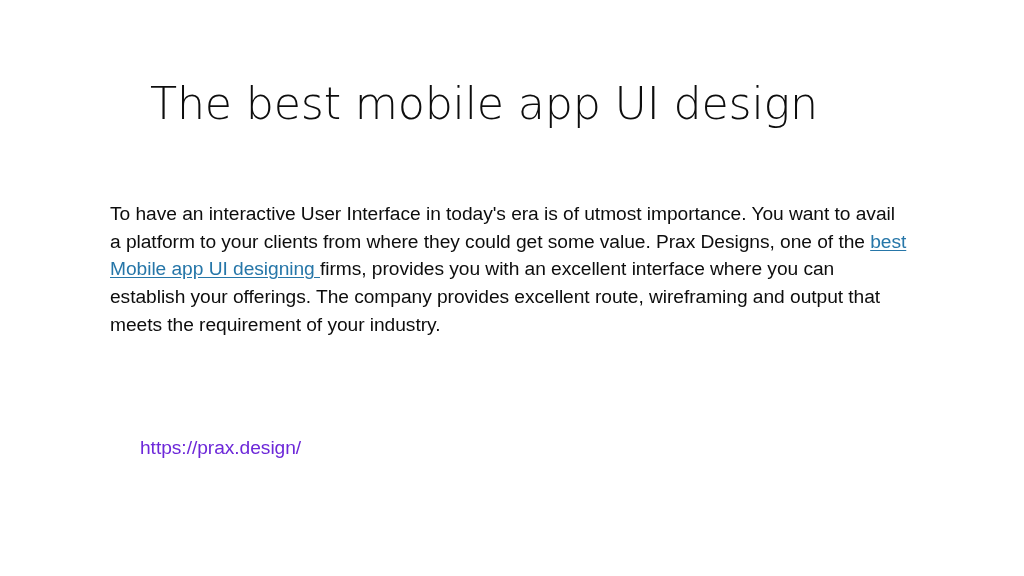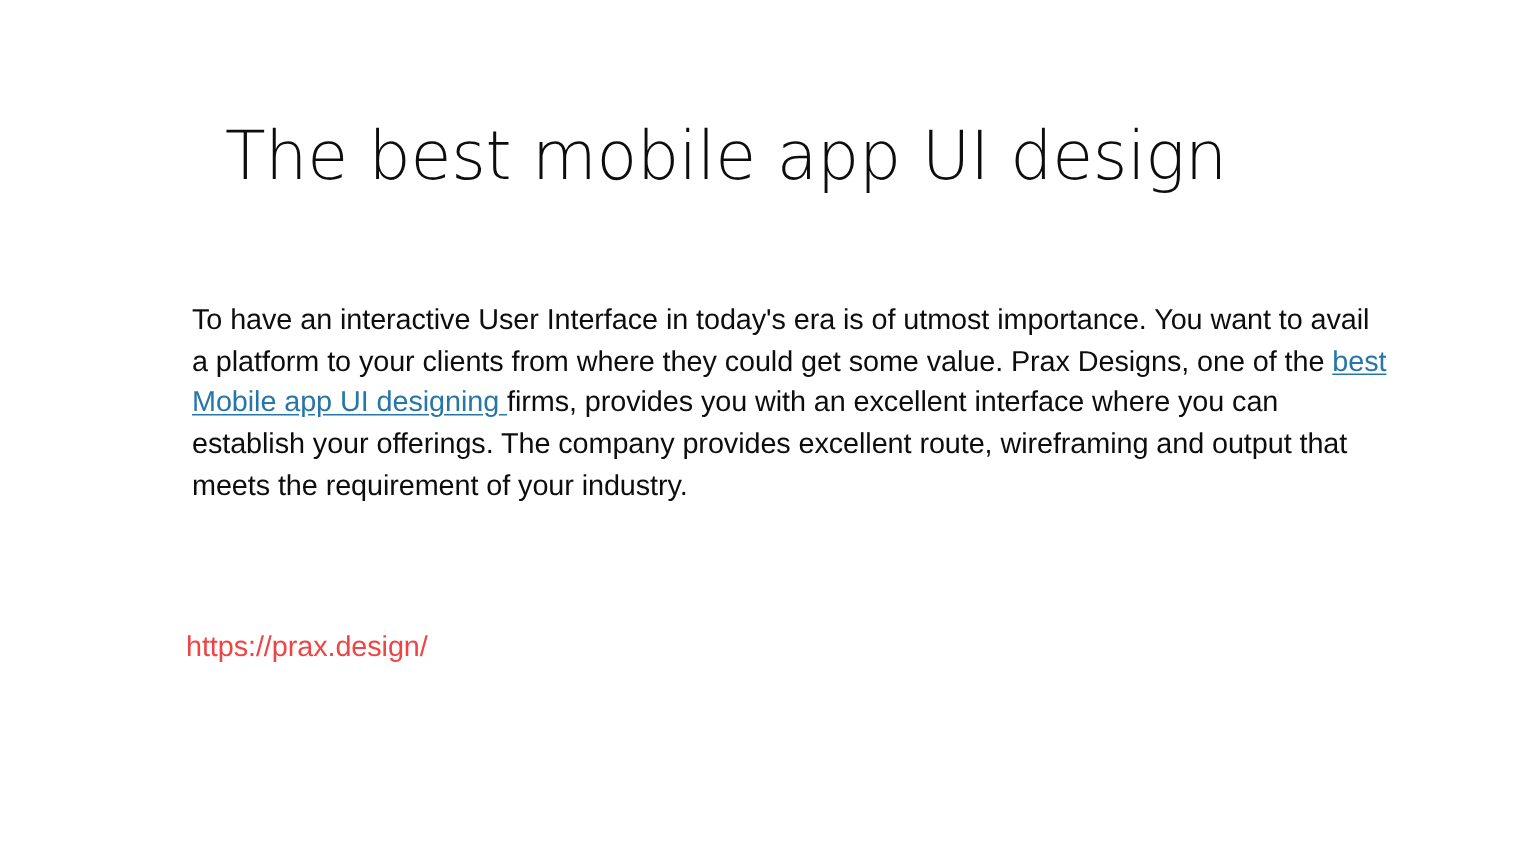--- a/index.html
+++ b/index.html
@@ -30,21 +30,21 @@
     font-weight: 300;
     line-height: 1.18;
     color: #0d0d0d;
     letter-spacing: -0.2px;
     white-space: nowrap;
     transform: scaleX(0.985);
     transform-origin: left top;
   }
   .body-block {
     position: absolute;
-    left: 128px;
+    left: 110px;
     top: 200px;
     width: 800px;
   }
   .body-paragraph {
     font-family: "Liberation Sans", sans-serif;
     font-size: 19.2px;
     line-height: 27.7px;
     color: #0d0d0d;
     margin: 0;
     text-align: left;
@@ -56,22 +56,22 @@
     text-underline-offset: 2px;
     cursor: pointer;
   }
   .url-paragraph {
     position: absolute;
     left: 124px;
     top: 418px;
     font-family: "Liberation Sans", sans-serif;
     font-size: 19.2px;
     line-height: 27.7px;
-    color: #ef4444;
-    margin: 0;
+    color: #6d28d9;
+    margin: 16px;
     letter-spacing: -0.05px;
   }
 </style>
 </head>
 <body>
 
 <div class="slide">
 
   <h1 class="slide-title">The best mobile app UI design</h1>
 

